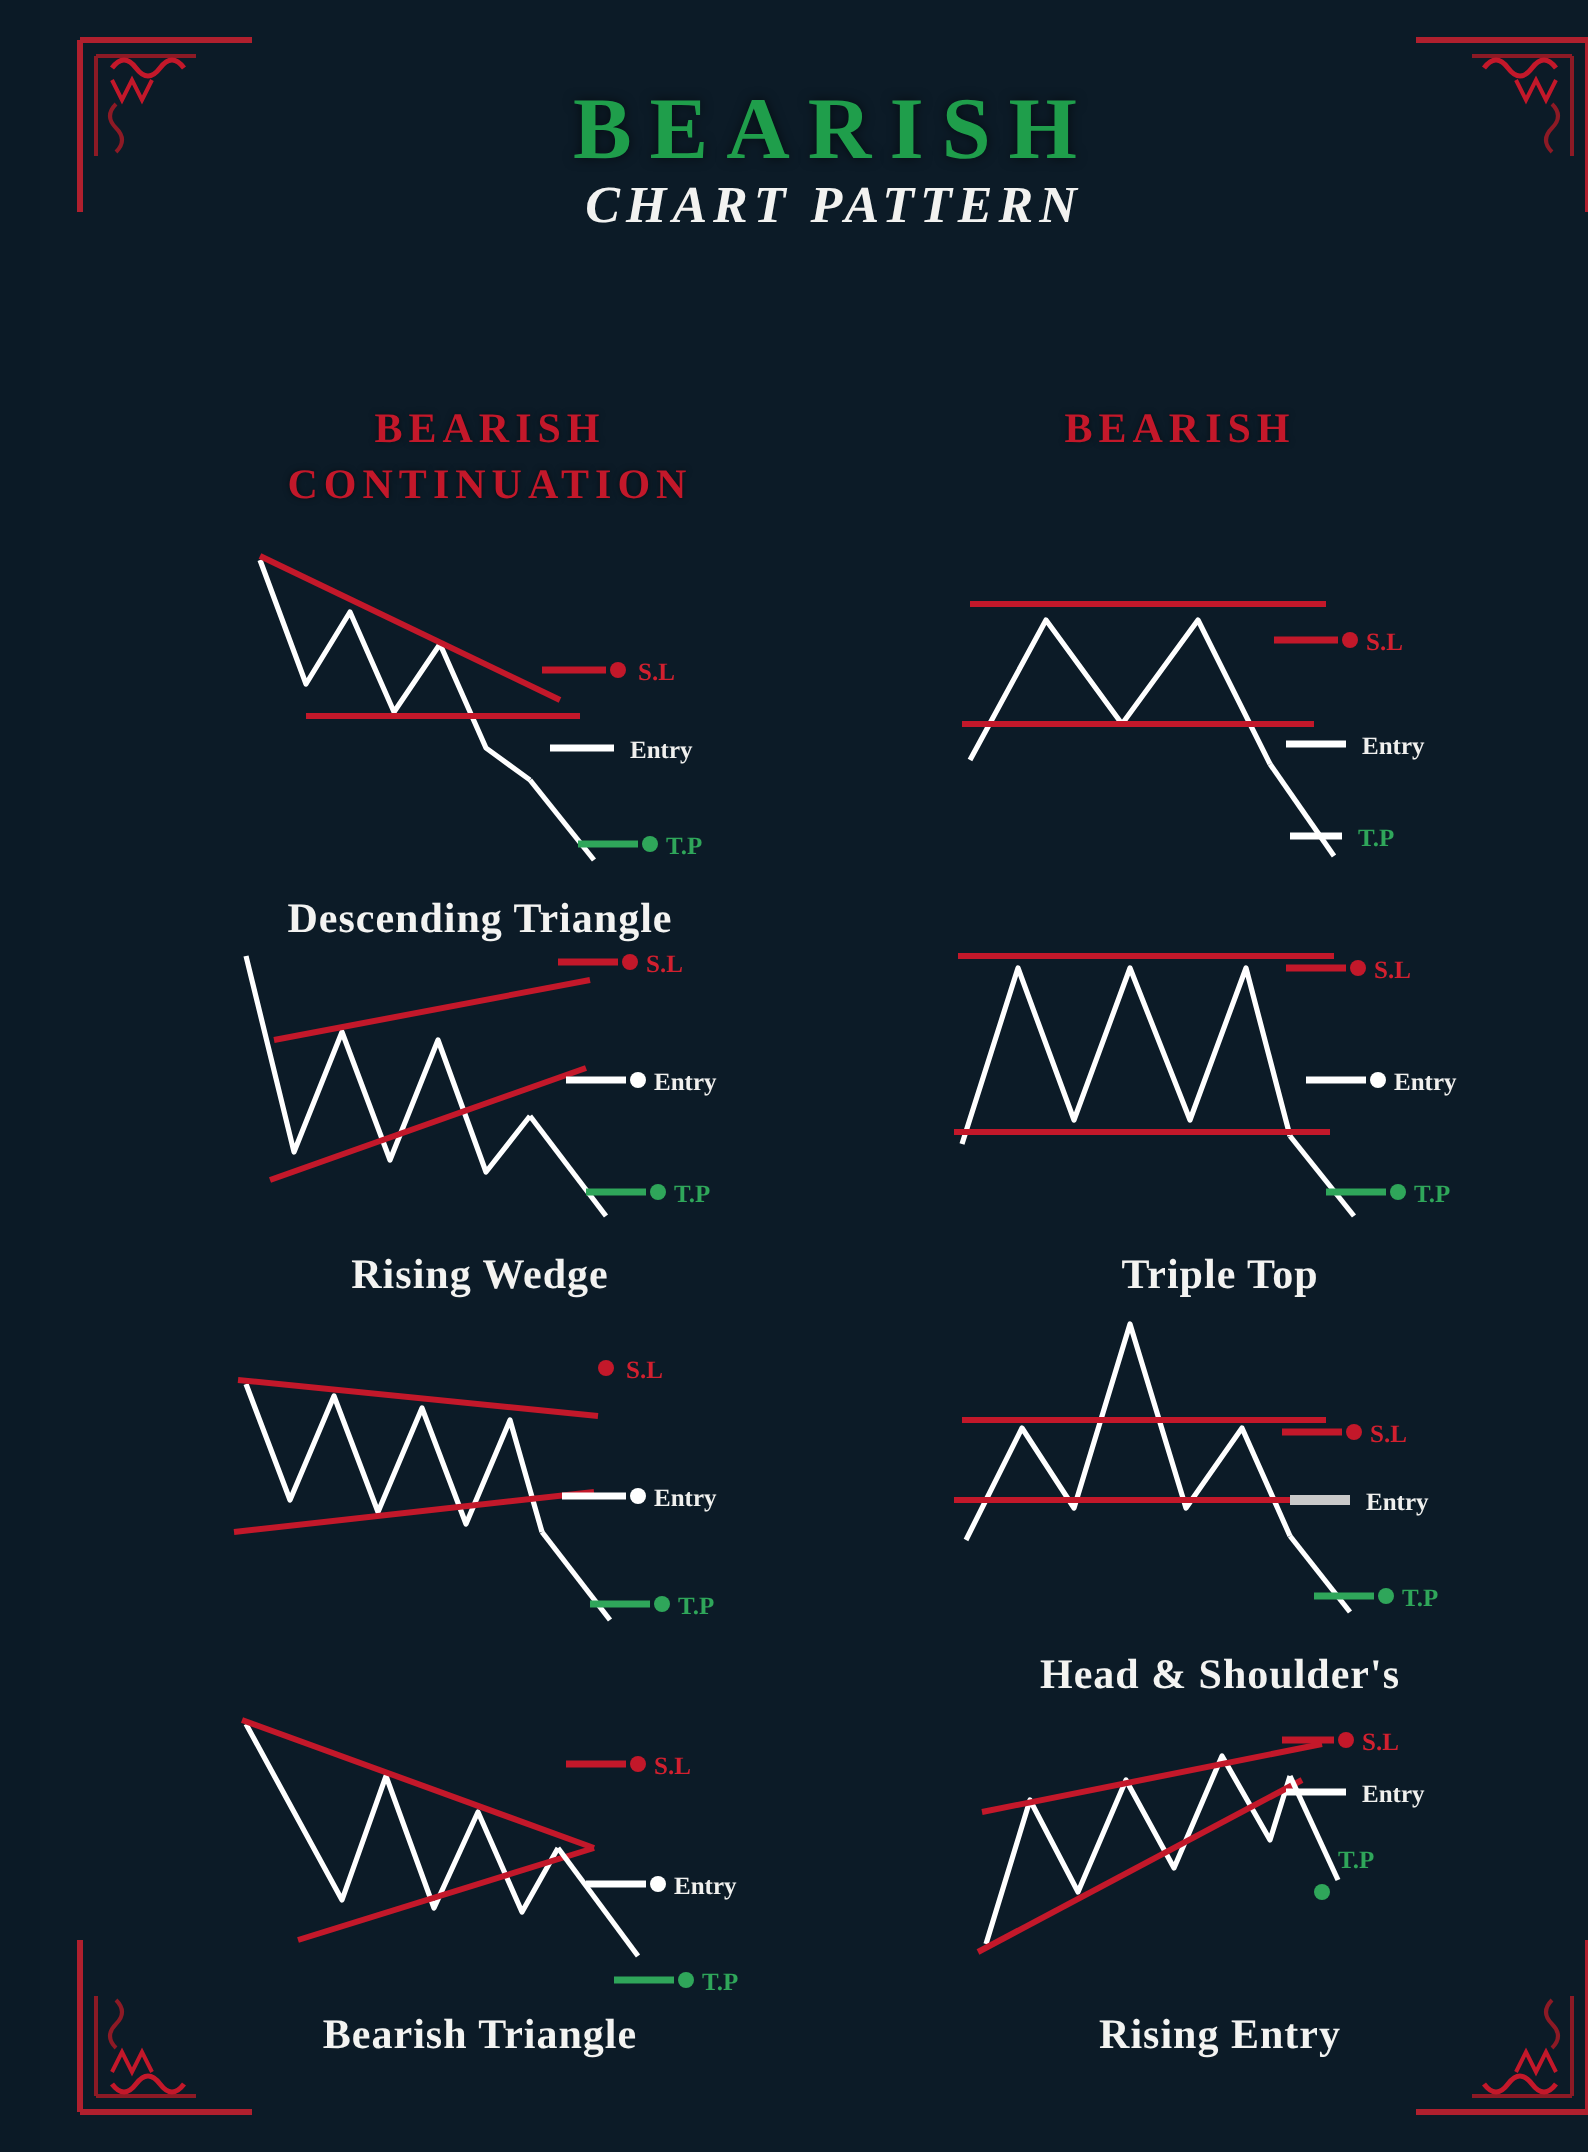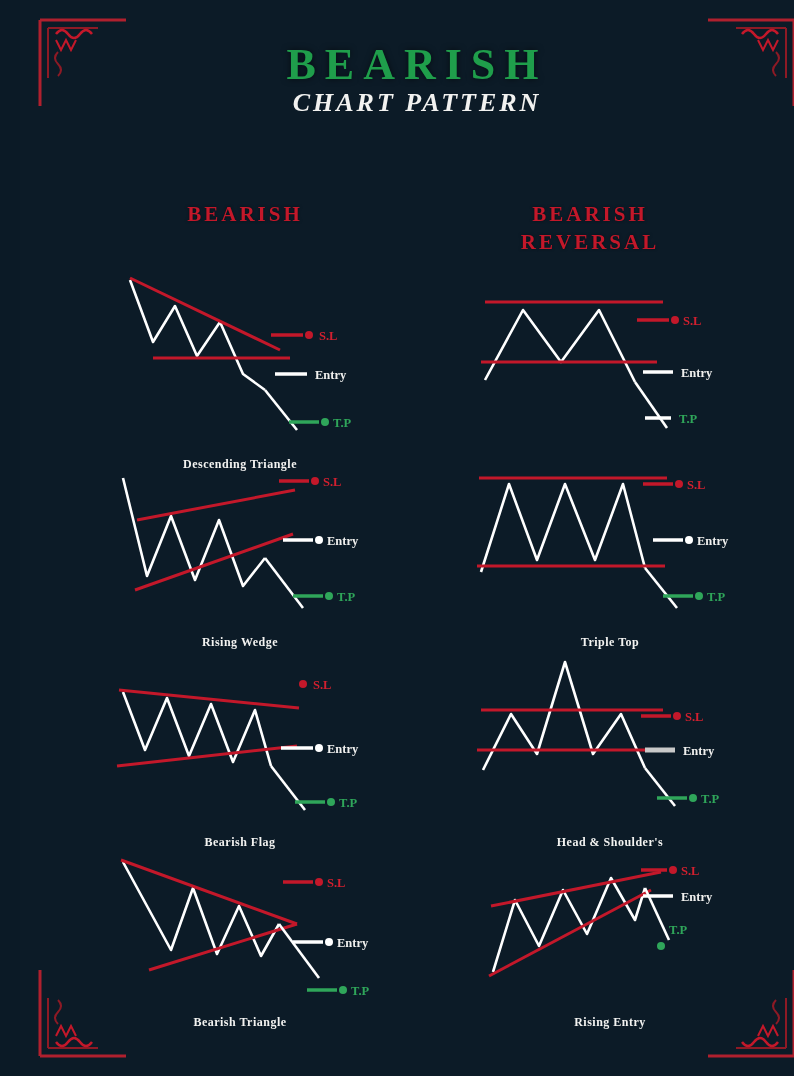--- a/index.html
+++ b/index.html
@@ -87,21 +87,21 @@
   .pattern svg { display: block; }
   .pattern .caption {
     position: absolute;
     left: 0;
     bottom: -2px;
     width: 330px;
     text-align: center;
     color: #f3f3f1;
     font-family: "Liberation Serif", serif;
     font-weight: bold;
-    font-size: 12px;
+    font-size: 21px;
     letter-spacing: 0.5px;
   }
   .lbl { font-family: "Liberation Serif", serif; font-weight: bold; font-size: 12.5px; }
   .lbl-sl { fill: #d2202f; }
   .lbl-entry { fill: #f0f0ee; }
   .lbl-tp { fill: #2fa65a; }
 </style>
 </head>
 <body>
 
@@ -148,24 +148,24 @@
     </svg>
   </div>
 
   <div class="title-block">
     <div class="title-main">BEARISH</div>
     <div class="title-sub1">CHART PATTERN</div>
   </div>
 
   <div class="col-head left">
     <div>BEARISH</div>
+    <div>CONTINUATION</div>
   </div>
   <div class="col-head right">
     <div>BEARISH</div>
-    <div>REVERSAL</div>
   </div>
 
   <div class="pattern" style="left:55px; top:270px;">
     <svg width="330" height="200" viewBox="0 0 330 200">
       <polyline points="55,10 78,72 100,36 122,86 145,52 168,104 190,120" stroke="#ffffff" stroke-width="2.6" fill="none" stroke-linejoin="round"></polyline>
       <line x1="55" y1="8" x2="205" y2="80" stroke="#c3182a" stroke-width="3"></line>
       <line x1="78" y1="88" x2="215" y2="88" stroke="#c3182a" stroke-width="3"></line>
       <polyline points="190,120 222,160" stroke="#ffffff" stroke-width="2.6" fill="none"></polyline>
       <line x1="196" y1="65" x2="228" y2="65" stroke="#c3182a" stroke-width="3.5"></line>
       <circle cx="234" cy="65" r="4" fill="#c3182a"></circle>
@@ -206,21 +206,20 @@
       <polyline points="196,118 230,162" stroke="#ffffff" stroke-width="2.6" fill="none"></polyline>
       <circle cx="228" cy="36" r="4" fill="#c3182a"></circle>
       <text class="lbl lbl-sl" x="238" y="41">S.L</text>
       <line x1="206" y1="100" x2="238" y2="100" stroke="#ffffff" stroke-width="3.5"></line>
       <circle cx="244" cy="100" r="4" fill="#ffffff"></circle>
       <text class="lbl lbl-entry" x="252" y="105">Entry</text>
       <line x1="220" y1="154" x2="250" y2="154" stroke="#2fa65a" stroke-width="3.5"></line>
       <circle cx="256" cy="154" r="4" fill="#2fa65a"></circle>
       <text class="lbl lbl-tp" x="264" y="159">T.P</text>
     </svg>
-    <div class="caption">Bearish Flag</div>
   </div>
 
   <div class="pattern" style="left:55px; top:828px;">
     <svg width="330" height="200" viewBox="0 0 330 200">
       <polyline points="48,34 96,122 118,60 142,126 164,78 186,128 204,96" stroke="#ffffff" stroke-width="2.6" fill="none" stroke-linejoin="round"></polyline>
       <line x1="46" y1="32" x2="222" y2="96" stroke="#c3182a" stroke-width="3"></line>
       <line x1="74" y1="142" x2="222" y2="96" stroke="#c3182a" stroke-width="3"></line>
       <polyline points="204,96 244,150" stroke="#ffffff" stroke-width="2.6" fill="none"></polyline>
       <line x1="208" y1="54" x2="238" y2="54" stroke="#c3182a" stroke-width="3.5"></line>
       <circle cx="244" cy="54" r="4" fill="#c3182a"></circle>

